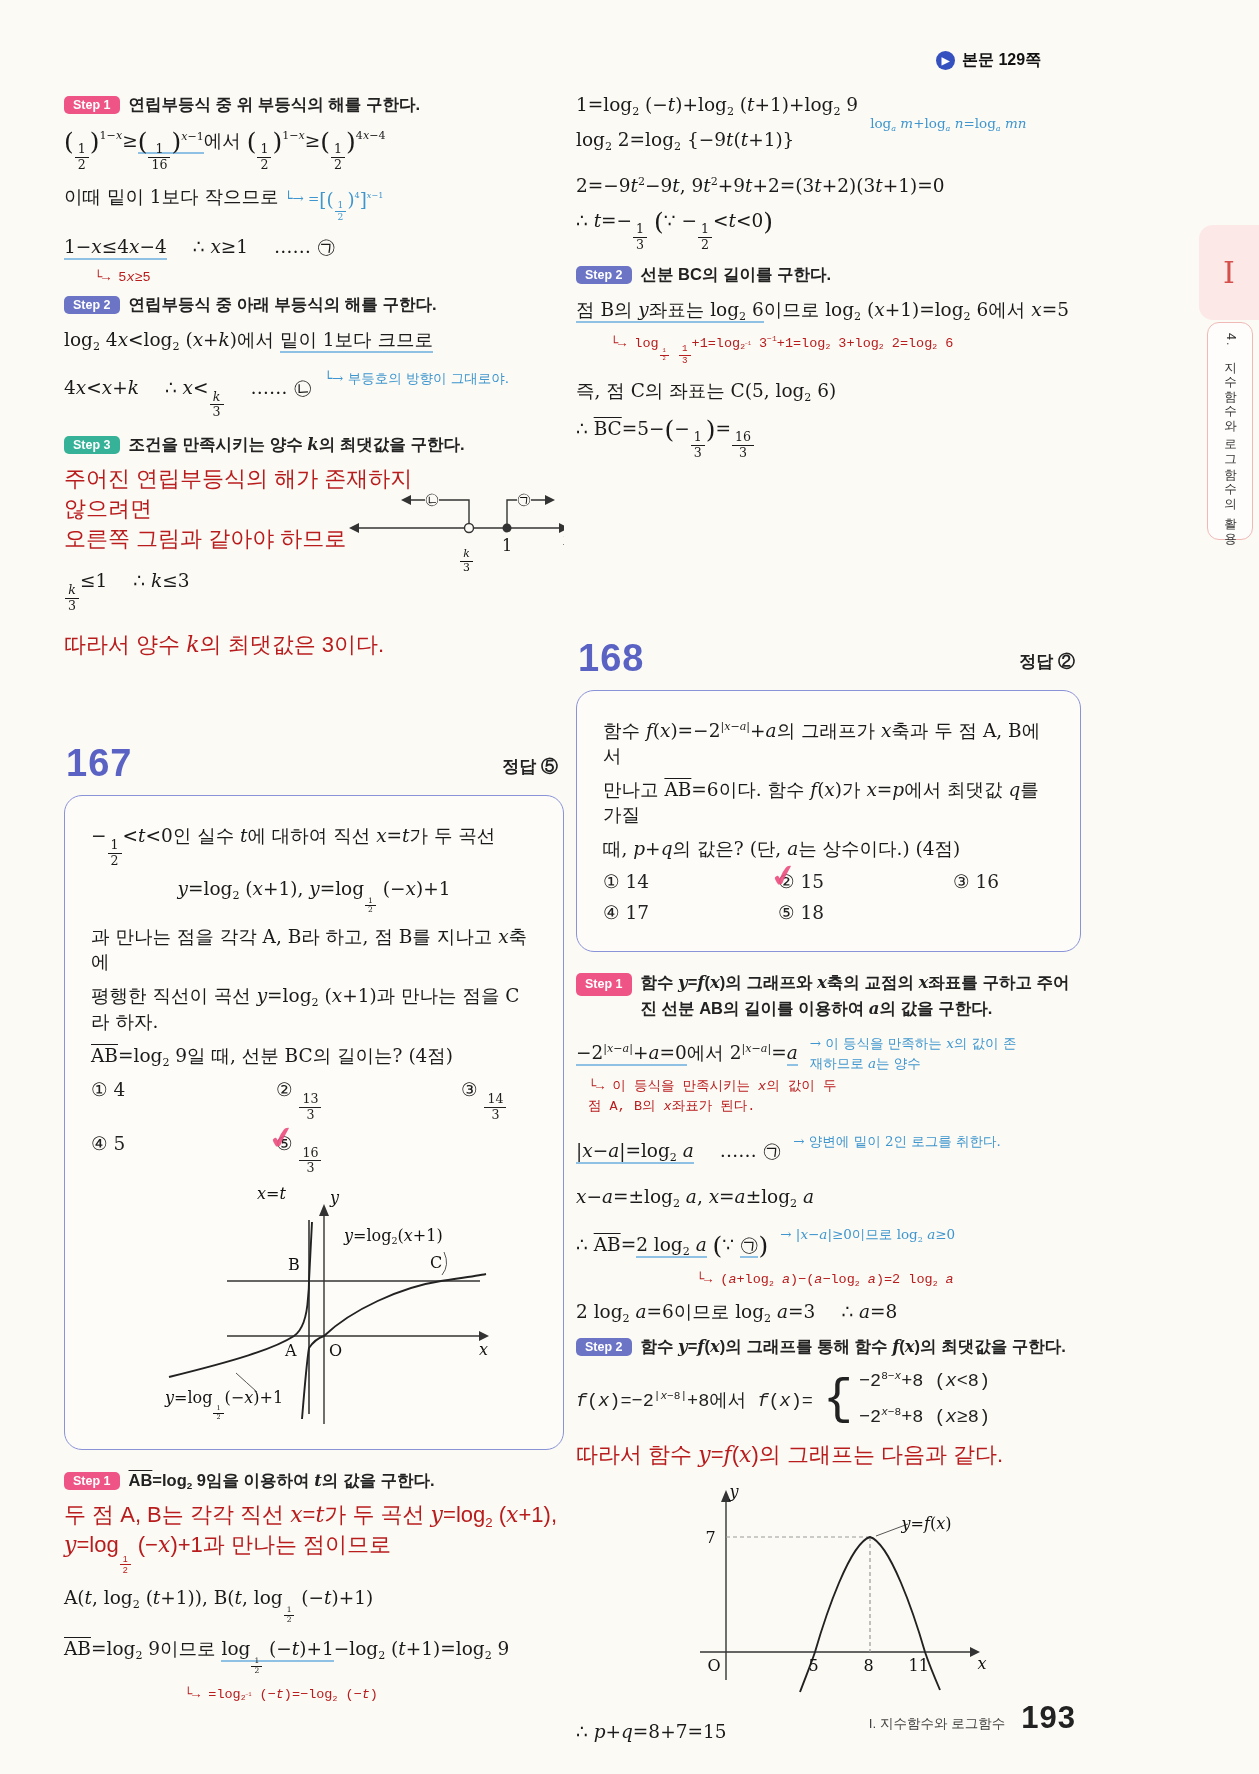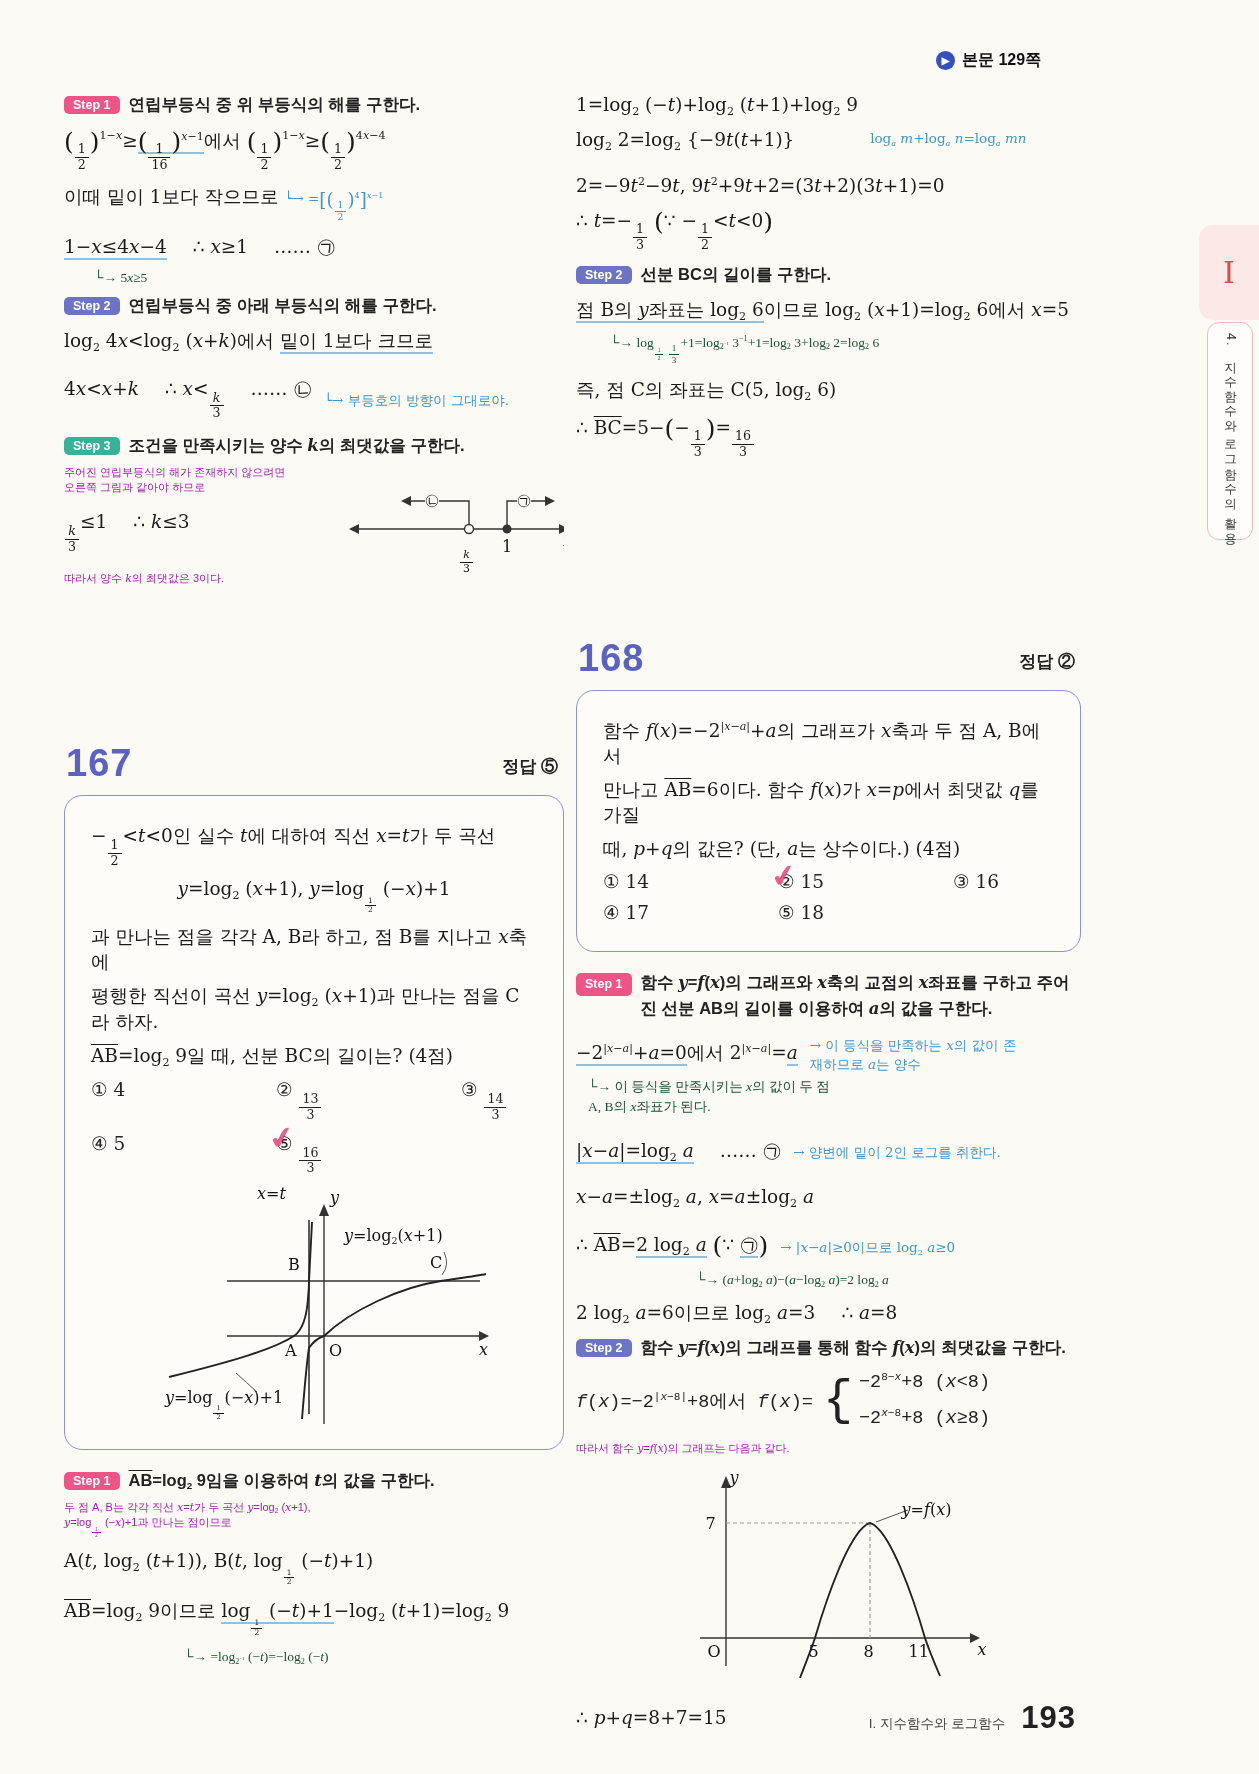--- a/index.html
+++ b/index.html
@@ -17,26 +17,26 @@
   .colL{position:absolute;left:64px;top:94px;width:500px}
   .colR{position:absolute;left:576px;top:92px;width:505px}
   .solA{height:648px;overflow:hidden}
   .solB{height:545px;overflow:hidden}
 
   .sh{display:flex;align-items:center;margin:3px 0 8px;font-size:16.5px;font-weight:700;color:#222}
   .sh:first-child{margin-top:0}
   .badge{color:#fff;font-size:12.5px;font-weight:700;padding:2px 9px;border-radius:5px;margin-right:9px;white-space:nowrap;font-family:"Liberation Sans",sans-serif}
   .b1{background:#ee5586}.b2{background:#6b74c5}.b3{background:#35b297}
 
-  .t{font-size:11px;margin:0 0;color:#a21caf}
+  .t{font-size:22px;margin:0 0;color:#b91c1c}
   .m{font-family:"DejaVu Serif",serif;font-size:18.5px;margin:11px 0;color:#1a1a1a}
   .m i, .t i, .sh i{font-family:"DejaVu Serif",serif}
-  .note{color:#14532d;font-size:13.5px;margin:1px 0 9px 46px;font-family:Liberation Serif, serif}
+  .note{color:#b91c1c;font-size:13.5px;margin:1px 0 9px 46px;font-family:Liberation Mono, monospace}
   .noteR{color:#3f96ce;font-size:13.5px;font-family:"DejaVu Serif",serif;padding-top:5px;line-height:1.45}
-  .row{display:flex;align-items:center;gap:12px}
+  .row{display:flex;align-items:flex-start;gap:12px}
   .row .m{flex:none}
   .ul{border-bottom:2px solid #8fc1e4;padding-bottom:1px}
   .ol{text-decoration:overline}
   .sp{display:inline-block;width:26px}
   sup{font-size:.6em}
   sub{font-size:.6em;vertical-align:-.35em}
   .f{display:inline-flex;flex-direction:column;vertical-align:-.55em;text-align:center;font-size:.68em;line-height:1.18;margin:0 1px}
   .f>span:first-child{border-bottom:1px solid currentColor;padding:0 3px}
   .f>span:last-child{padding:0 3px}
   .pp{font-size:1.35em;vertical-align:-.14em;font-weight:400}

